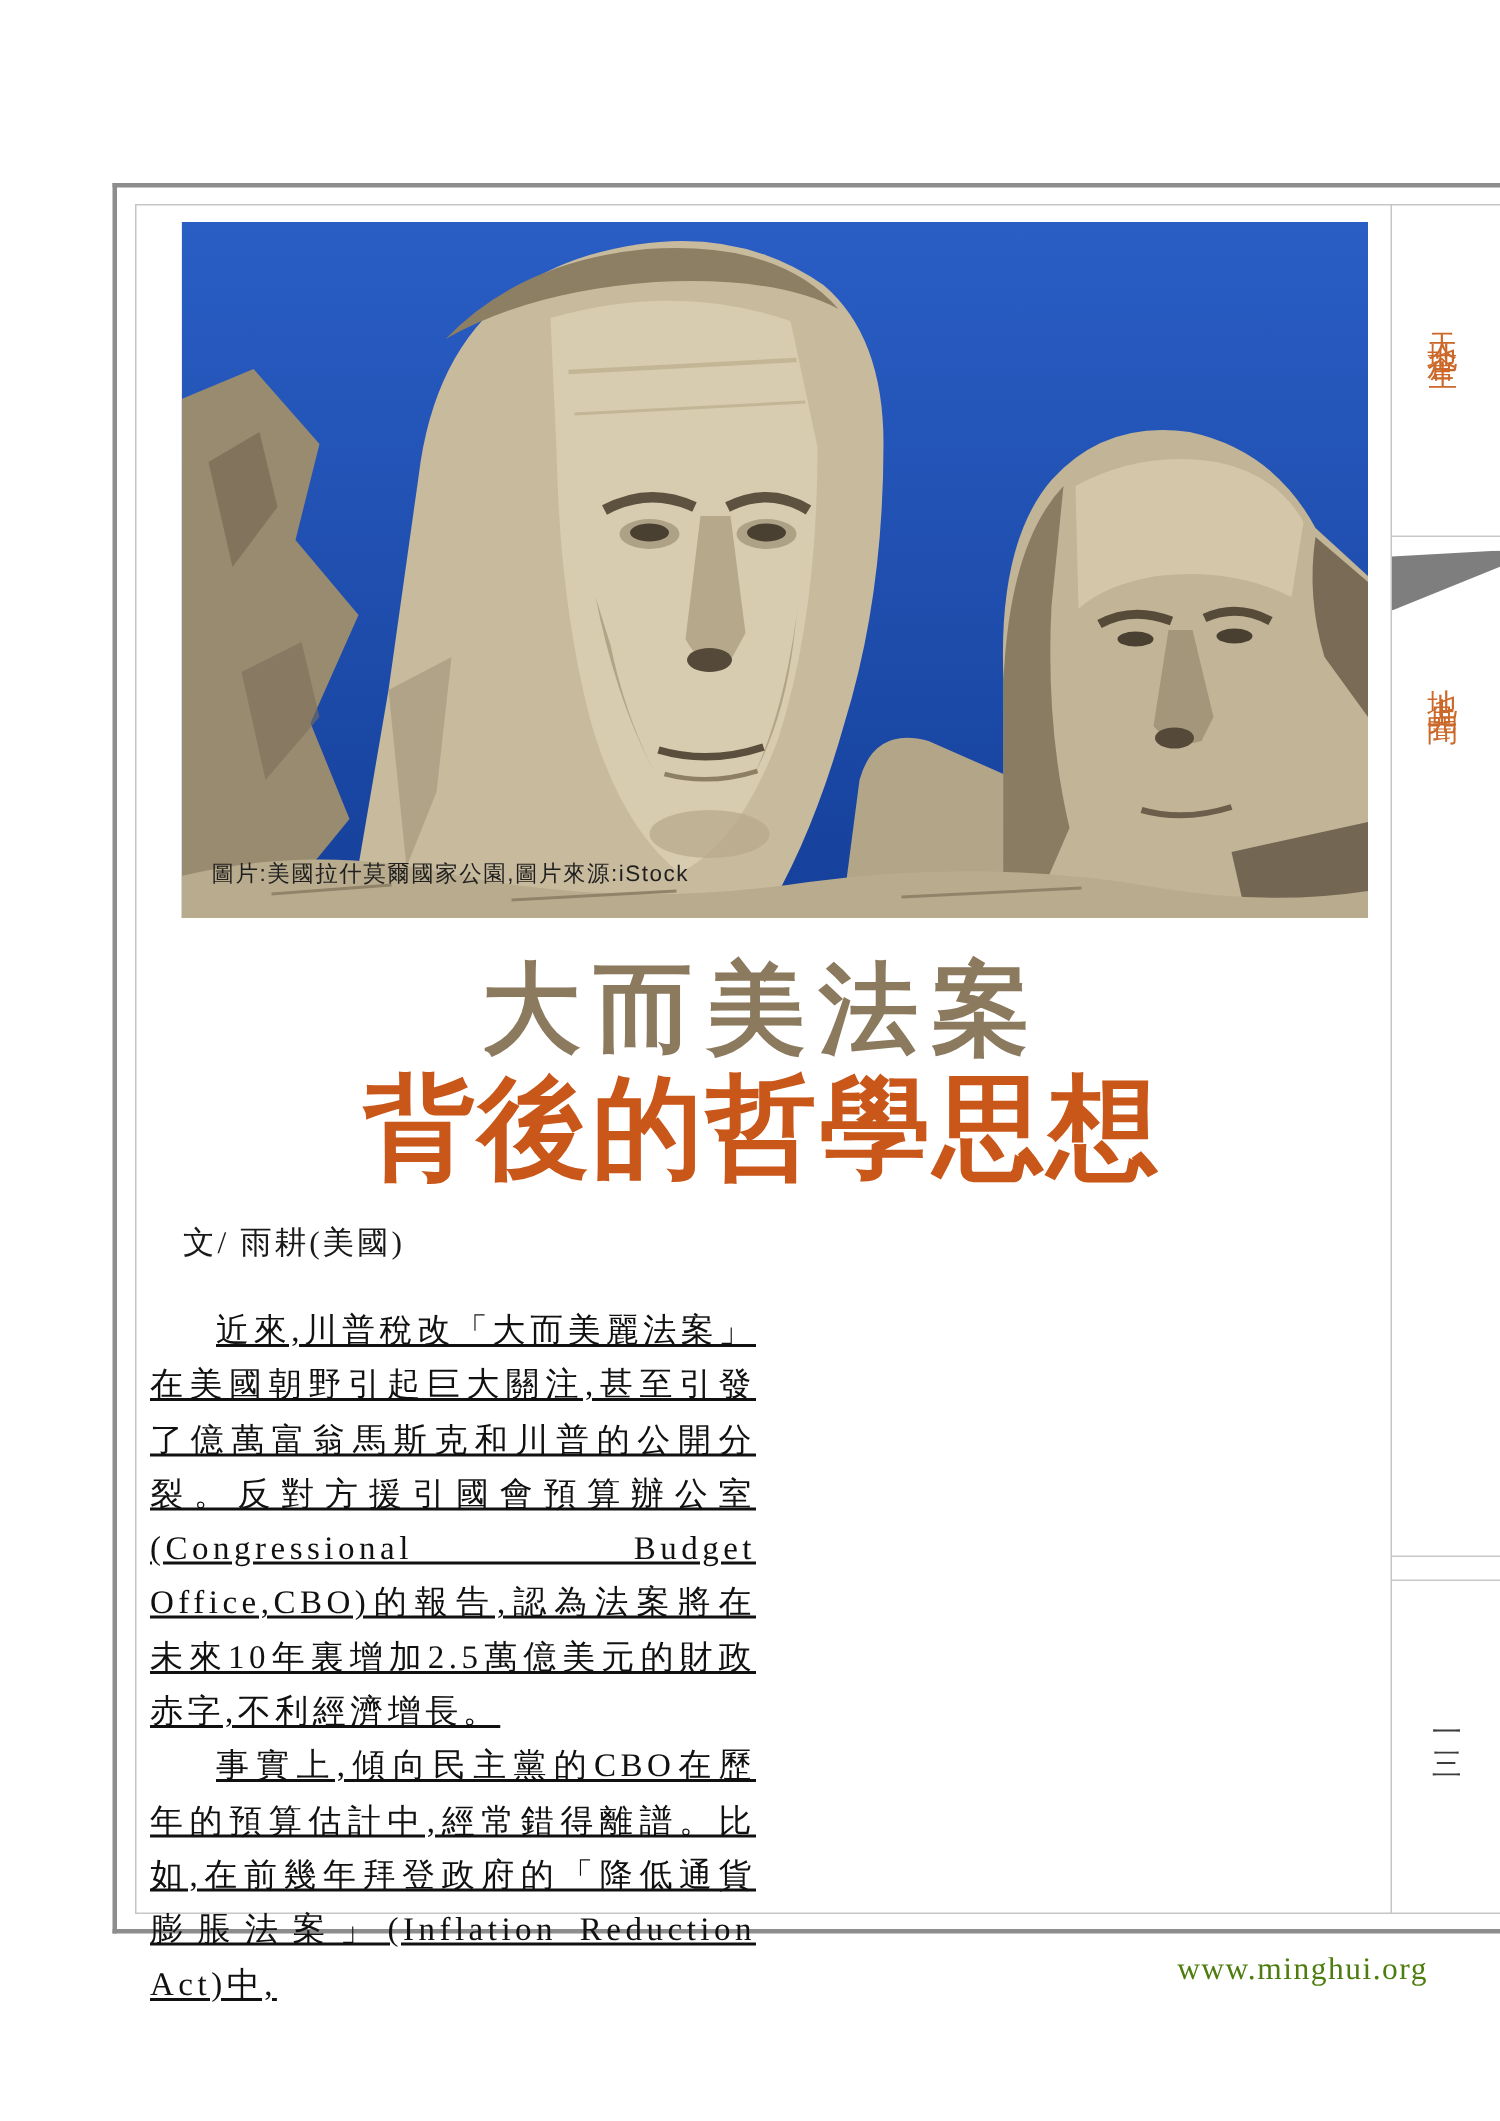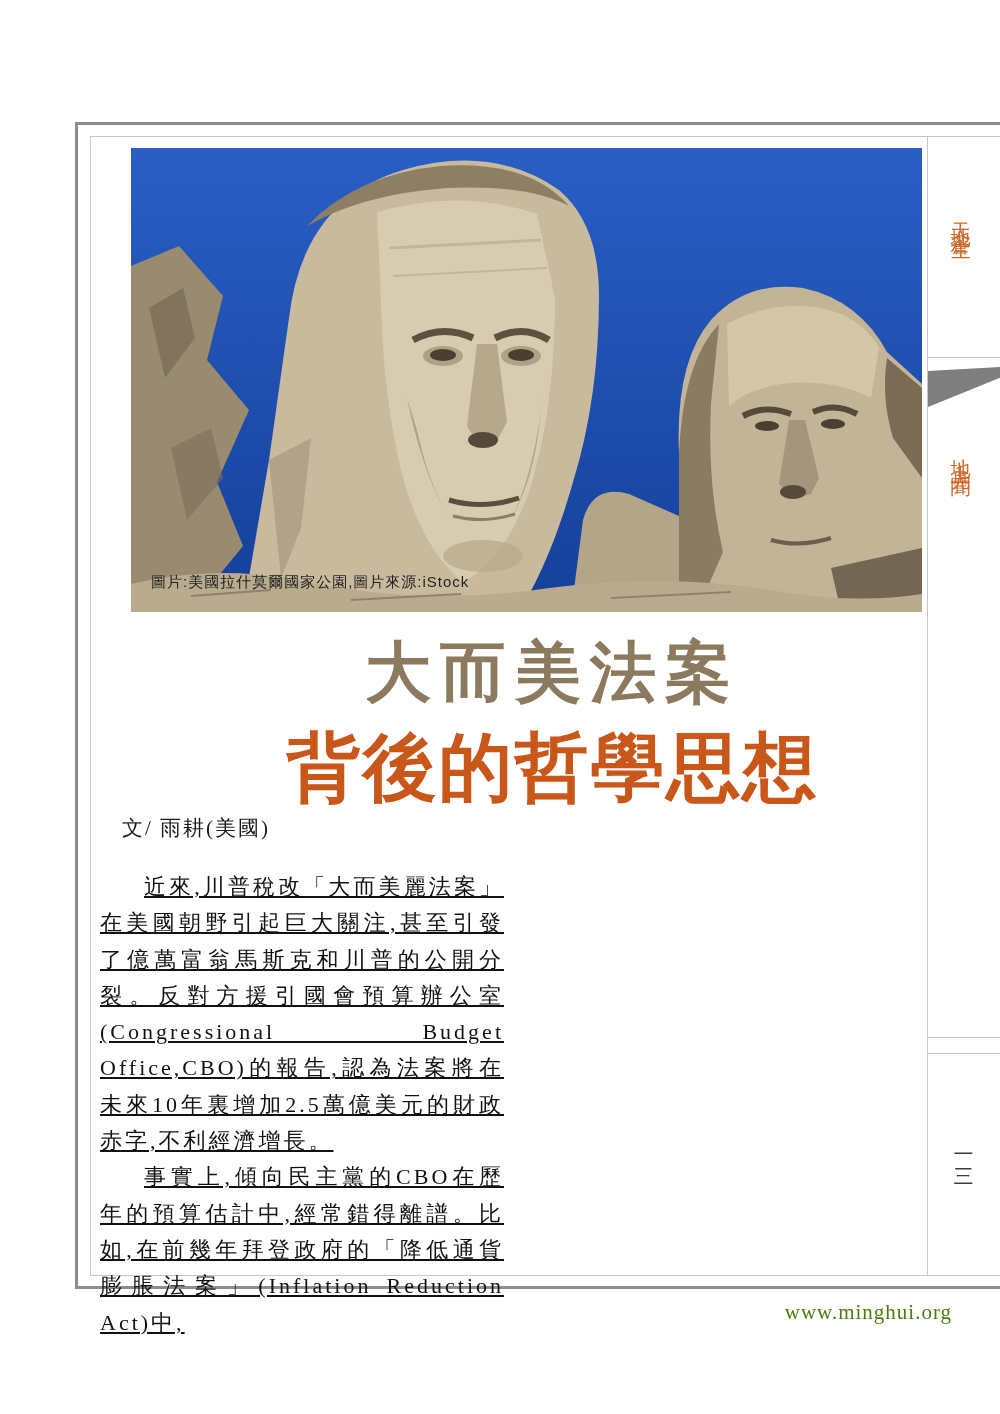--- a/index.html
+++ b/index.html
@@ -4,29 +4,29 @@
 <style>
   html,body{margin:0;padding:0;background:#ffffff;}
   .page{position:relative;width:1000px;height:1414px;background:#ffffff;overflow:hidden;
         font-family:"Liberation Serif", serif;}
   
   .outer-frame{position:absolute;left:75px;top:122px;width:925px;height:1167px;
     border-left:3px solid #8d8d8d;border-top:3px solid #8d8d8d;border-bottom:3px solid #8d8d8d;box-sizing:border-box;}
   .inner-frame{position:absolute;left:90px;top:136px;width:910px;height:1140px;
     border-left:1px solid #c6c6c6;border-top:1px solid #c6c6c6;border-bottom:1px solid #c6c6c6;box-sizing:border-box;}
   
-  .photo{position:absolute;left:131px;top:148px;width:791px;height:464px;overflow:hidden;}
+  .photo{position:absolute;left:121px;top:148px;width:791px;height:464px;overflow:hidden;}
   .photo svg{display:block;width:100%;height:100%;}
   .photo-caption{position:absolute;left:20px;bottom:20px;font-family:"Liberation Sans",sans-serif;
     font-size:15px;letter-spacing:1px;color:#1f1f1f;}
   
   .title-block{position:absolute;left:90px;top:633px;width:837px;text-align:center;
-    font-family:"Liberation Sans",sans-serif;font-weight:900;padding-left:44px;}
+    font-family:"Liberation Sans",sans-serif;font-weight:900;}
   .title-line1{font-size:66px;line-height:78px;letter-spacing:9px;color:#8c7a5e;}
-  .title-line2{font-size:74px;line-height:82px;letter-spacing:2px;color:#c9571a;margin-top:16px;}
+  .title-line2{font-size:74px;line-height:82px;letter-spacing:2px;color:#c9571a;}
   .byline{position:absolute;left:90px;top:814px;width:837px;text-align:left;font-size:21px;
     color:#1a1a1a;letter-spacing:2px;transform:translateX(32px);}
   
   .col{position:absolute;top:869px;}
   .col p{margin:0;font-size:22px;line-height:36.3px;letter-spacing:3px;color:#111;
     text-align:justify;text-justify:inter-ideograph;}
   .col p.indent{text-indent:2em;text-decoration:underline;}
   .col-left{left:100px;width:404px;}
   .col-right{left:519px;width:402px;}
   

